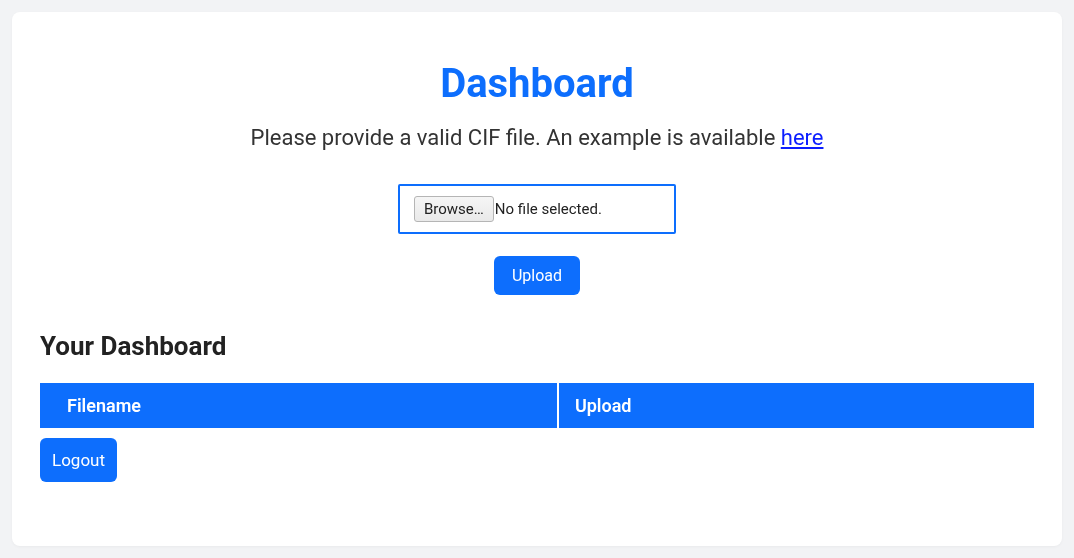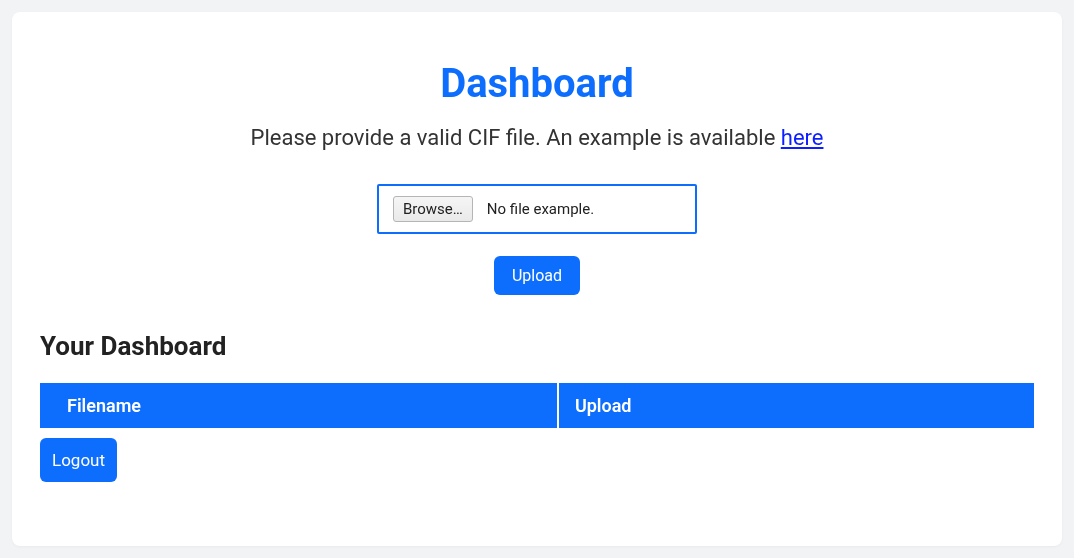--- a/index.html
+++ b/index.html
@@ -41,24 +41,24 @@
     .subtitle a {
       color: #0d1fff;
       text-decoration: underline;
     }
     .file-box {
       display: inline-flex;
       align-items: center;
       border: 2px solid #0d6efd;
       border-radius: 2px;
       padding: 10px 14px;
-      width: 320px;
+      width: 278px;
       text-align: left;
       margin-bottom: 22px;
-      gap: 14px;
+      gap: 1px;
     }
     .browse-btn {
       background: linear-gradient(#f5f5f5, #e9e9e9);
       border: 1px solid #b5b5b5;
       border-radius: 3px;
       padding: 3px 9px;
       font-size: 15px;
       color: #222;
       cursor: pointer;
       font-family: inherit;
@@ -132,21 +132,21 @@
 
 <div class="card">
   <div class="center">
     <h1 class="title">Dashboard</h1>
     <p class="subtitle">
       <span>Please provide a valid CIF file. An example is available </span><a href="#">here</a>
     </p>
 
     <div class="file-box">
       <button class="browse-btn">Browse…</button>
-      <span class="file-status">No file example.</span>
+      <span class="file-status">No file selected.</span>
     </div>
 
     <div class="upload-row">
       <button class="btn-primary">Upload</button>
     </div>
   </div>
 
   <h2 class="section-title">Your Dashboard</h2>
 
   <div class="table-wrap">

